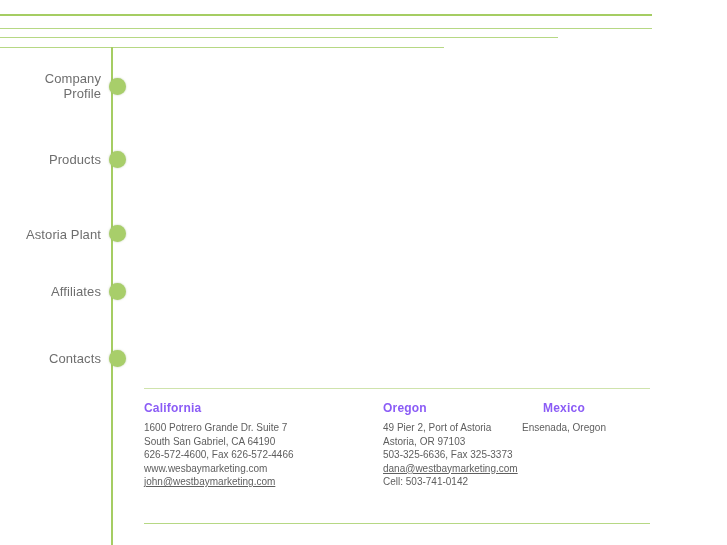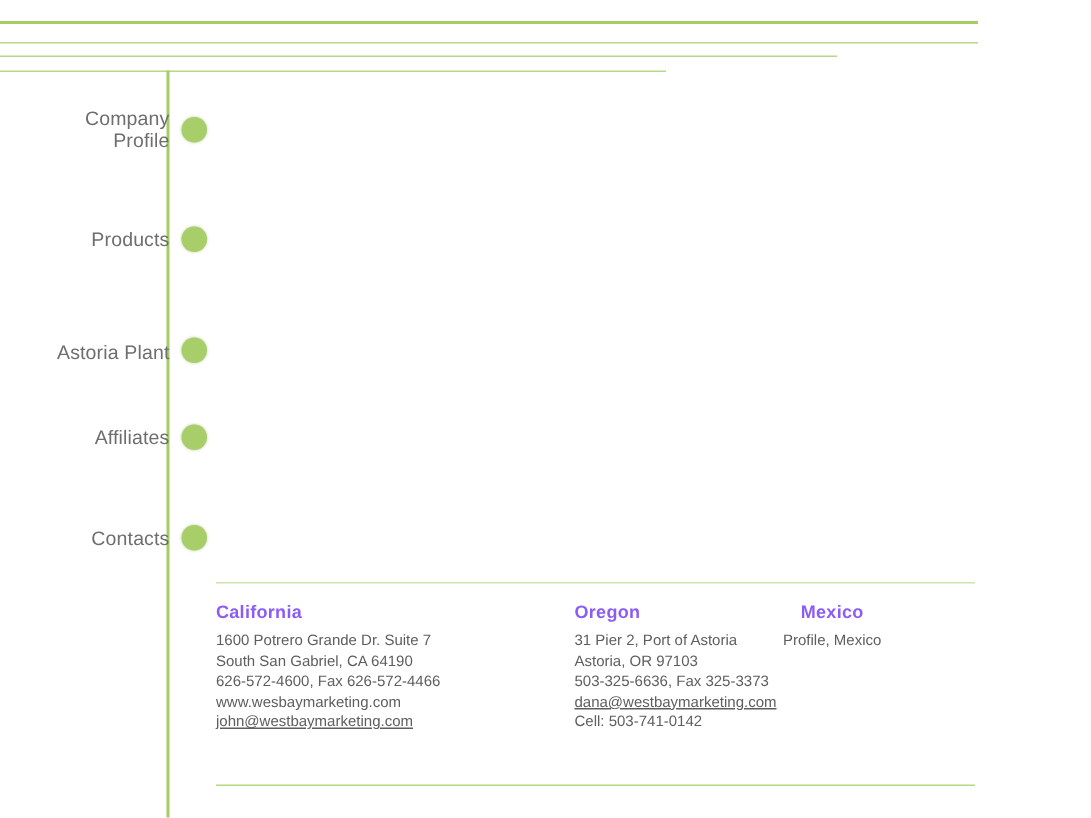--- a/index.html
+++ b/index.html
@@ -37,21 +37,21 @@
     top: 47px;
     width: 2px;
     height: 498px;
     background: #a5cd63;
   }
 
   
   .nav { position: absolute; left: 0; top: 0; width: 130px; height: 400px; }
   .nav-item {
     position: absolute;
-    left: 12px;
+    left: 0;
     width: 130px;
     height: 34px;
     display: flex;
     align-items: center;
     justify-content: flex-end;
     cursor: pointer;
   }
   .nav-label {
     font-size: 13px;
     color: #6e6e6e;
@@ -166,27 +166,27 @@
     <div class="col-title">California</div>
     <div class="col-line">1600 Potrero Grande Dr. Suite 7</div>
     <div class="col-line">South San Gabriel, CA 64190</div>
     <div class="col-line">626-572-4600, Fax 626-572-4466</div>
     <div class="col-line">www.wesbaymarketing.com</div>
     <div class="col-line link">john@westbaymarketing.com</div>
   </div>
 
   <div class="col c1">
     <div class="col-title">Oregon</div>
-    <div class="col-line">31 Pier 2, Port of Astoria</div>
+    <div class="col-line">49 Pier 2, Port of Astoria</div>
     <div class="col-line">Astoria, OR 97103</div>
     <div class="col-line">503-325-6636, Fax 325-3373</div>
     <div class="col-line link">dana@westbaymarketing.com</div>
     <div class="col-line">Cell: 503-741-0142</div>
   </div>
 
   <div class="col c2">
     <div class="col-title">Mexico</div>
-    <div class="col-line">Profile, Mexico</div>
+    <div class="col-line">Ensenada, Oregon</div>
   </div>
 
 </div>
 
 <div class="footer-rule bottom"></div>
 
 </body></html>

